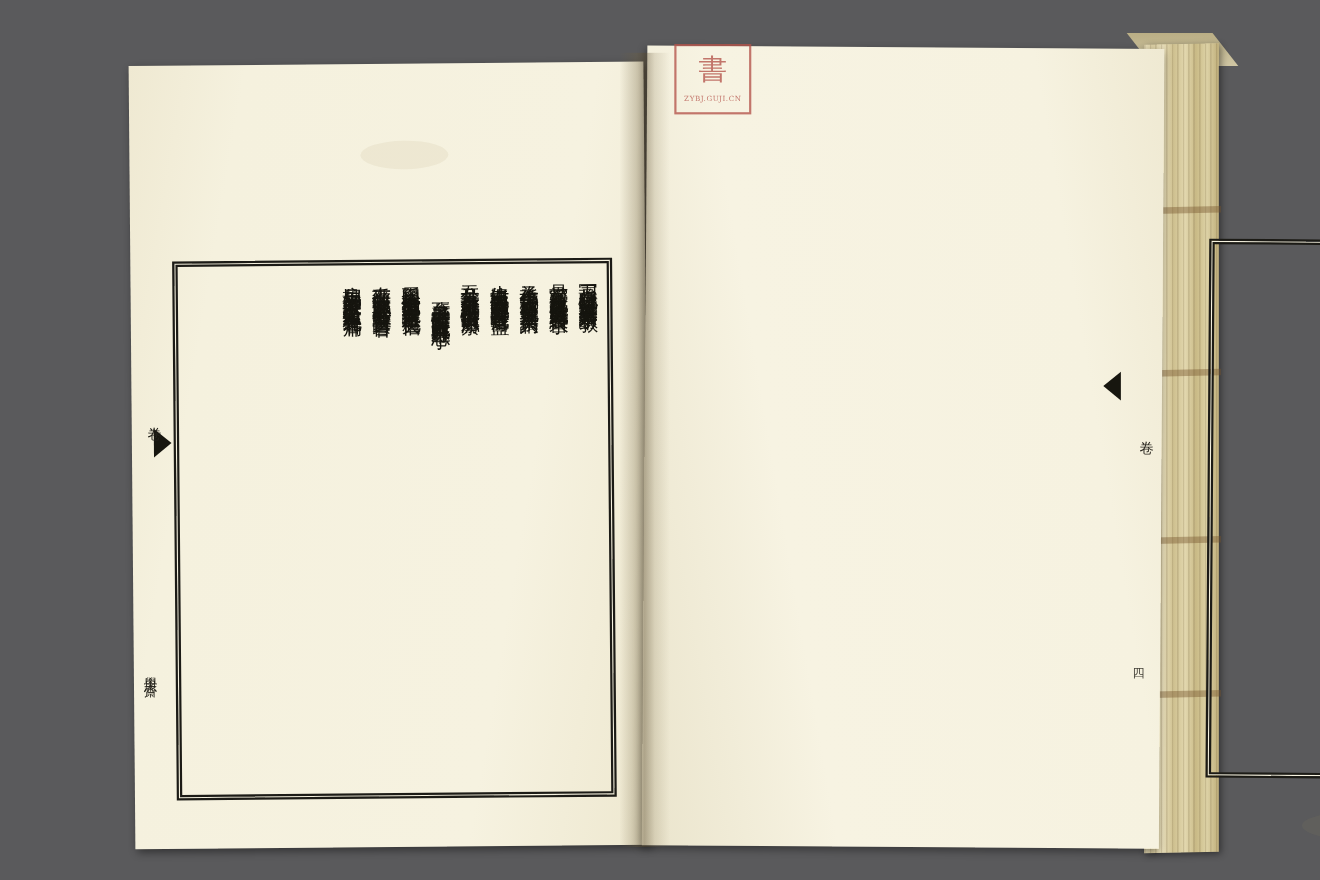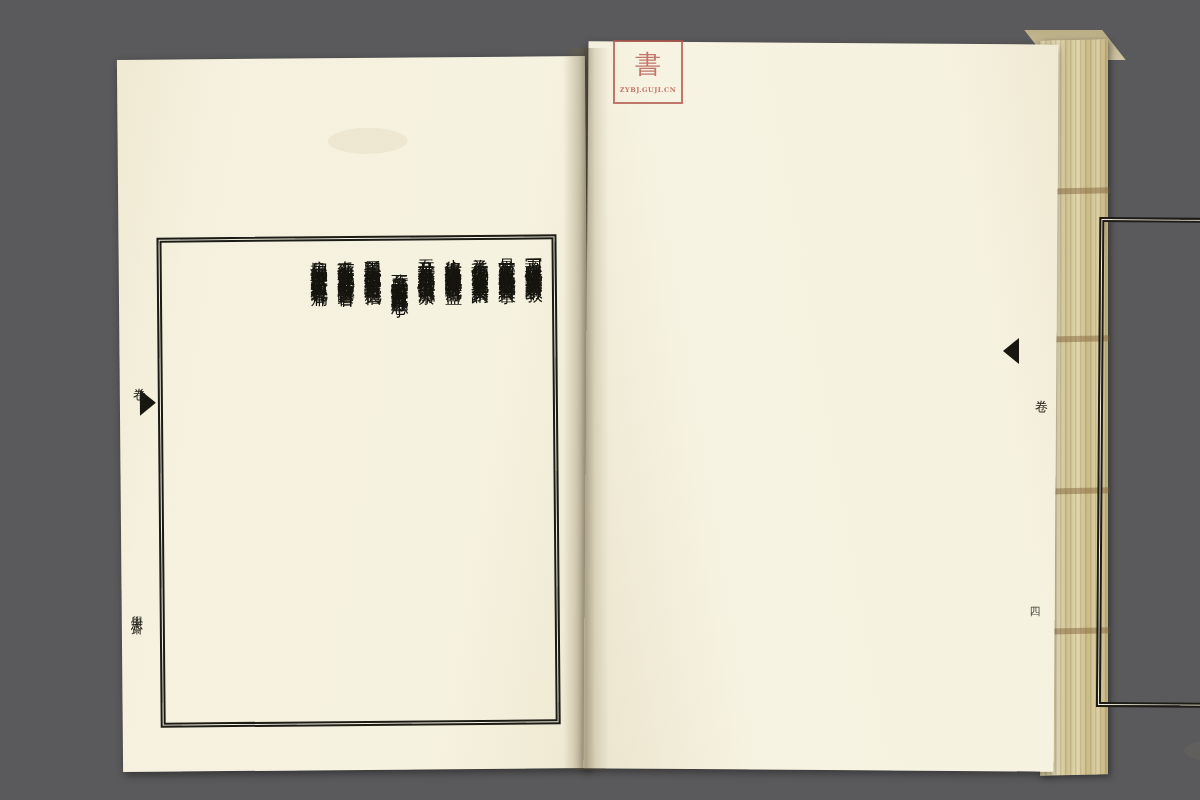--- a/index.html
+++ b/index.html
@@ -159,21 +159,20 @@
     text-align: center;
     line-height: 44px;
     opacity: .78;
     letter-spacing: 0;
   }
   .seal .sub {
     display: block;
     font-size: 6.5px;
     line-height: 8px;
     letter-spacing: .5px;
-    font-weight: bold;
   }
 
   
   .margin-note {
     position: absolute;
     writing-mode: vertical-rl;
     text-orientation: upright;
     font-family: "DejaVu Serif", serif;
     color: #23211a;
     white-space: nowrap;

